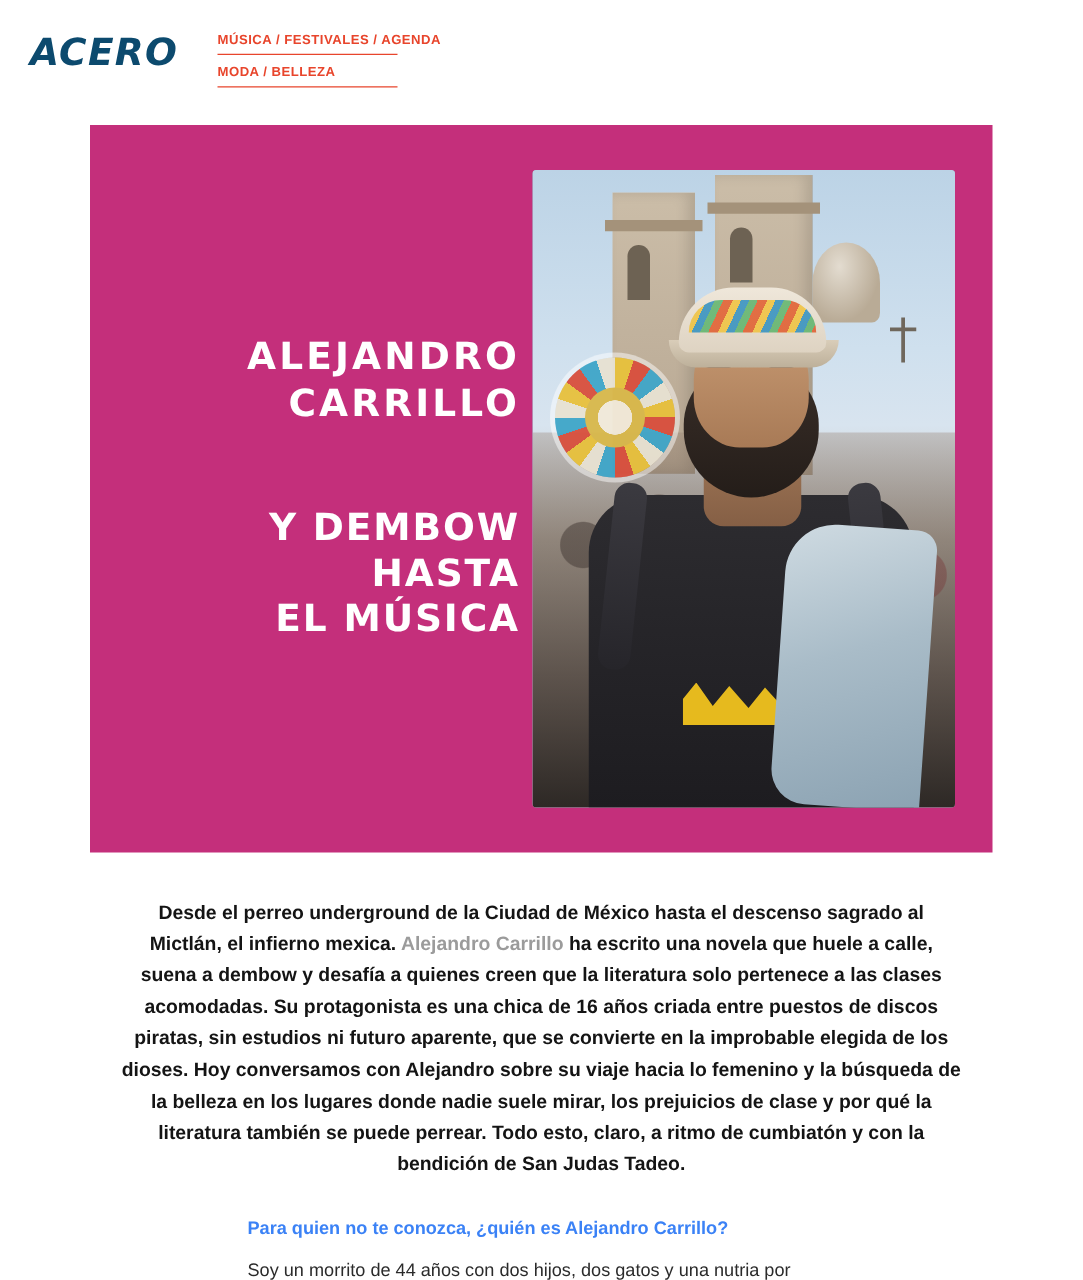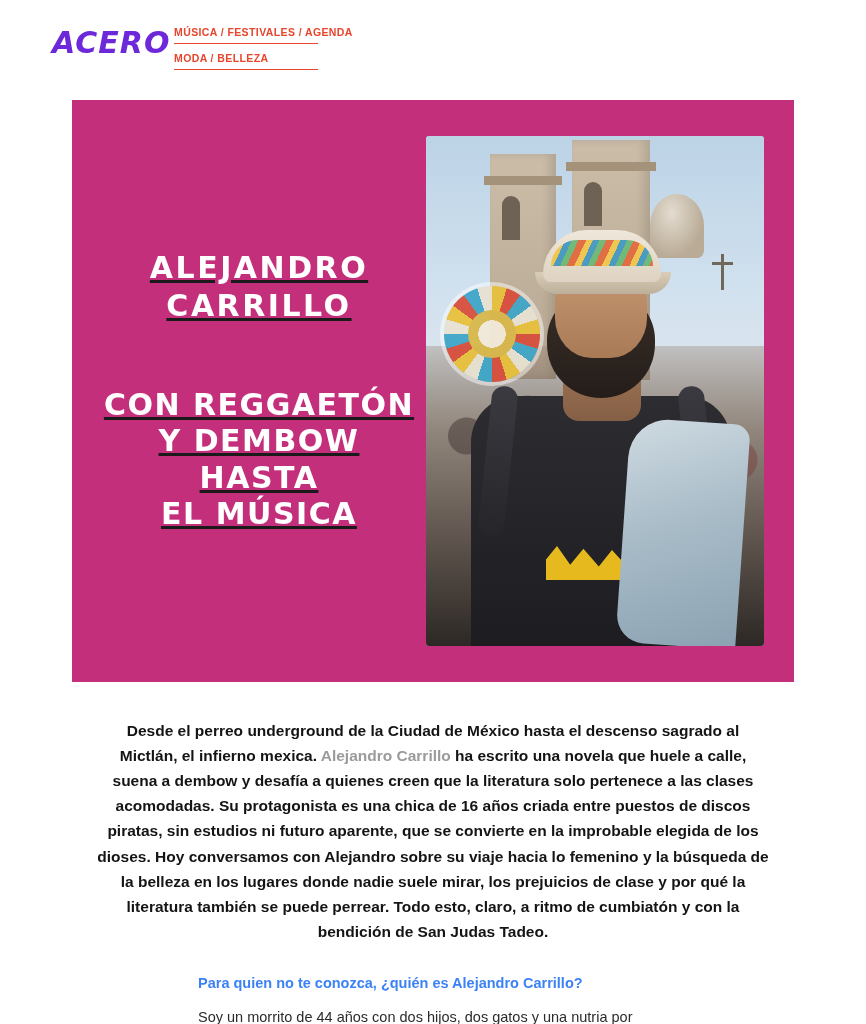--- a/index.html
+++ b/index.html
@@ -26,24 +26,23 @@
     width: 150px;
     flex: 0 0 150px;
     padding-top: 6px;
   }
   .logo-text {
     font-family: "DejaVu Sans", sans-serif;
     font-weight: bold;
     font-style: italic;
     font-size: 30px;
     letter-spacing: 1px;
-    color: #6d28d9;
+    color: #0c4a6e;
     line-height: 1;
     display: block;
-    margin-left: 28px;
   }
   .nav-cols {
     display: flex;
     flex: 1 1 auto;
     gap: 0px;
     padding-top: 4px;
   }
   .nav-col {
     padding-right: 14px;
   }
@@ -87,23 +86,22 @@
     margin: 12px 72px 0 72px;
     background: #C42F7B;
     display: flex;
     align-items: center;
     padding: 36px 30px;
     min-height: 530px;
     position: relative;
   }
   .hero-title-wrap {
     flex: 1 1 auto;
-    text-align: center;
+    text-align: right;
     padding: 0 10px 0 0;
-    text-decoration: underline;
   }
   .hero-title {
     font-family: "DejaVu Sans", sans-serif;
     color: #ffffff;
     font-weight: bold;
     letter-spacing: 2.5px;
     line-height: 1.26;
     font-size: 30px;
     margin: 0;
   }
@@ -306,21 +304,20 @@
   </nav>
 </header>
 
 <section class="hero">
   <div class="hero-title-wrap">
     <h1 class="hero-title">
       <span class="line">ALEJANDRO</span>
       <span class="line">CARRILLO</span>
     </h1>
     <h2 class="hero-sub">
-      <span class="line">CON REGGAETÓN</span>
       <span class="line">Y DEMBOW HASTA</span>
       <span class="line">EL MÚSICA</span>
     </h2>
   </div>
 
   <div class="hero-photo">
     <div class="ph-sky"></div>
     <div class="ph-church">
       <div class="tower t1"></div>
       <div class="tower t2"></div>

